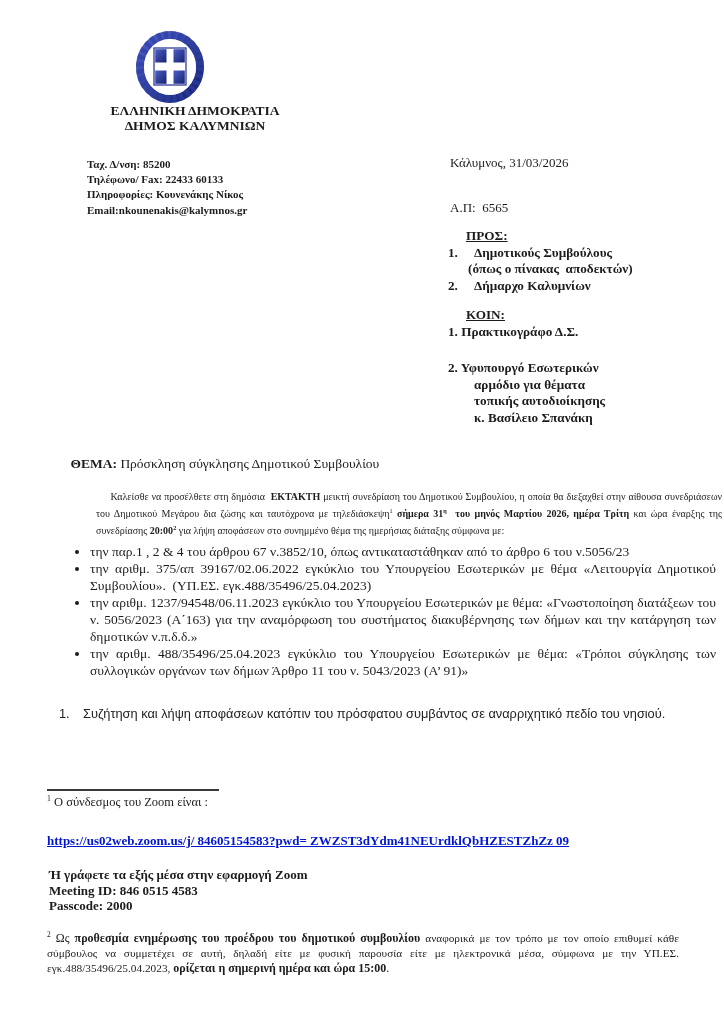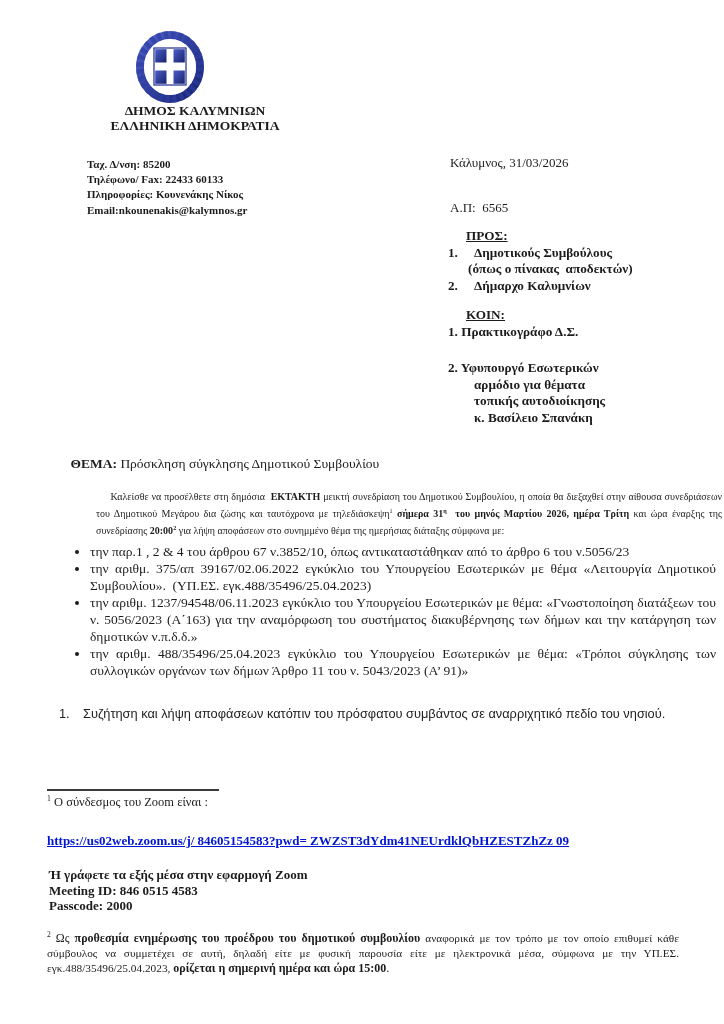--- a/index.html
+++ b/index.html
@@ -69,22 +69,22 @@
       <ellipse cx="42" cy="36" rx="25.5" ry="27.5" fill="none" stroke="#ffffff" stroke-width="1" opacity="0.9"></ellipse>
       <rect x="26" y="17" width="32" height="37" fill="#ffffff" stroke="#1d2b8f" stroke-width="1.2"></rect>
       <rect x="27.2" y="18.2" width="11.3" height="13.3" fill="url(#embg)"></rect>
       <rect x="45.5" y="18.2" width="11.3" height="13.3" fill="url(#embg)"></rect>
       <rect x="27.2" y="39.5" width="11.3" height="13.3" fill="url(#embg)"></rect>
       <rect x="45.5" y="39.5" width="11.3" height="13.3" fill="url(#embg)"></rect>
     </svg>
   </div>
 
   <div class="abs org-block">
+    <div>ΕΛΛΗΝΙΚΗ ΔΗΜΟΚΡΑΤΙΑ</div>
     <div>ΔΗΜΟΣ ΚΑΛΥΜΝΙΩΝ</div>
-    <div>ΕΛΛΗΝΙΚΗ ΔΗΜΟΚΡΑΤΙΑ</div>
   </div>
 
   <div class="abs meta-block pre">
     <div>Κάλυμνος, 31/03/2026</div>
     <div>Α.Π:  6565</div>
   </div>
 
   <div class="abs address-block">
     <div>Ταχ. Δ/νση: 85200</div>
     <div>Τηλέφωνο/ Fax: 22433 60133</div>

